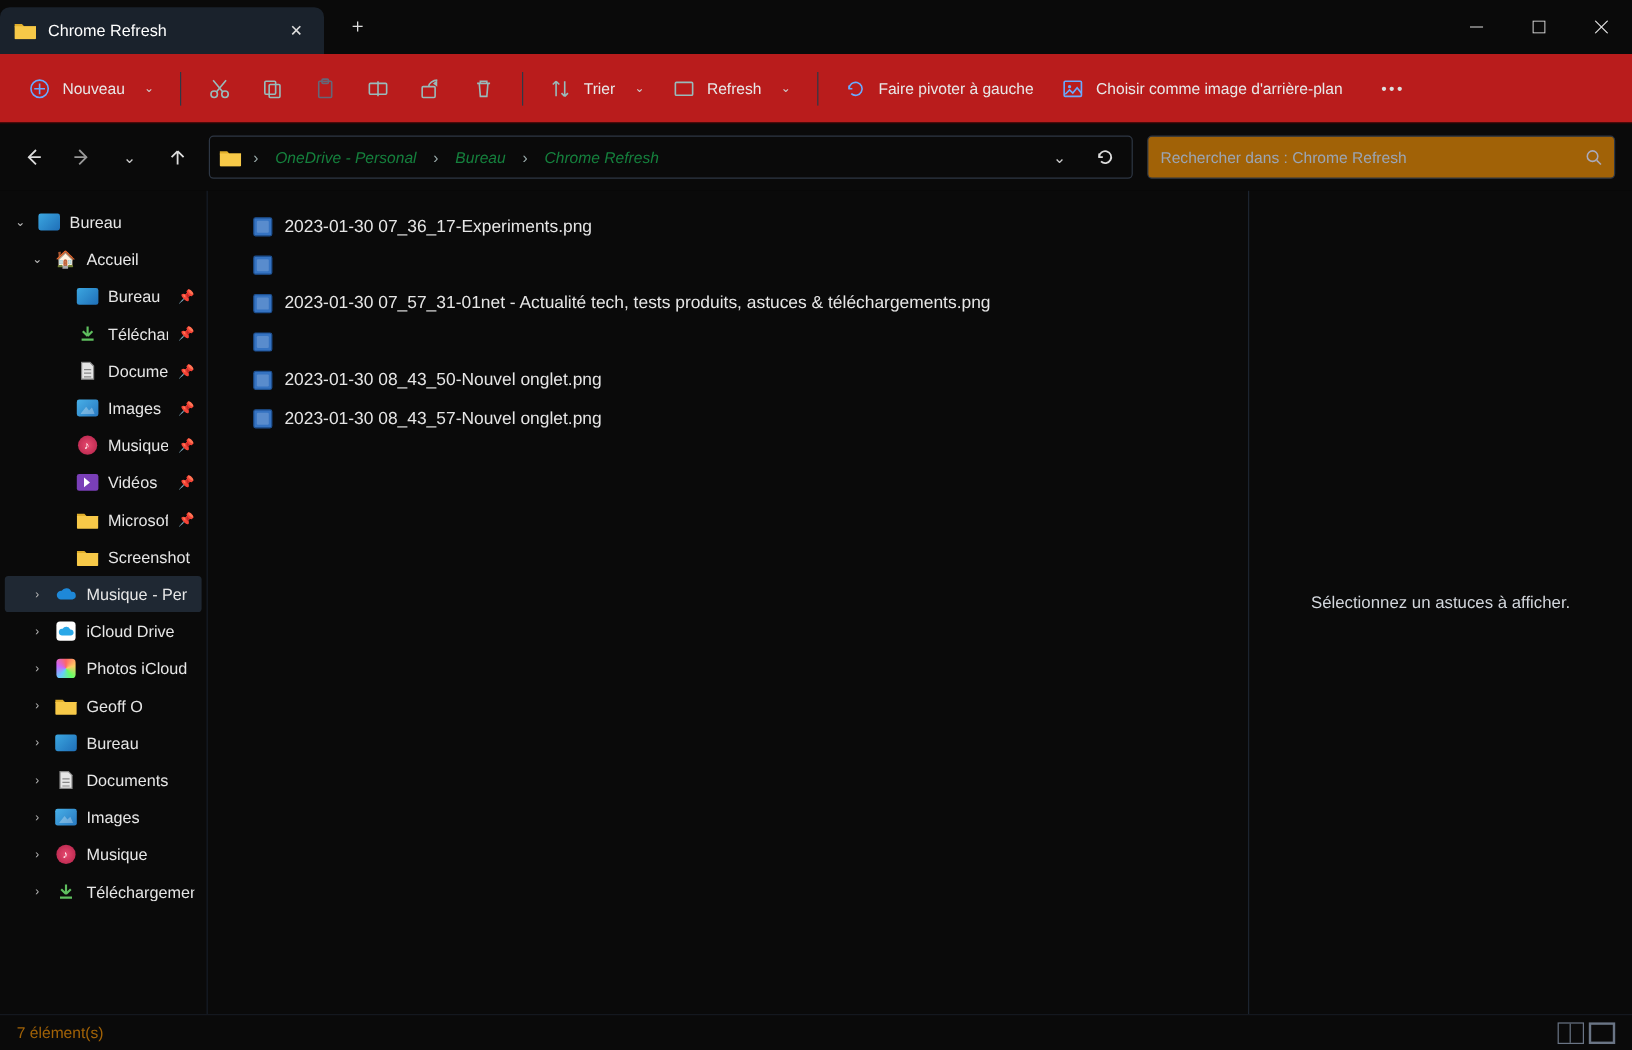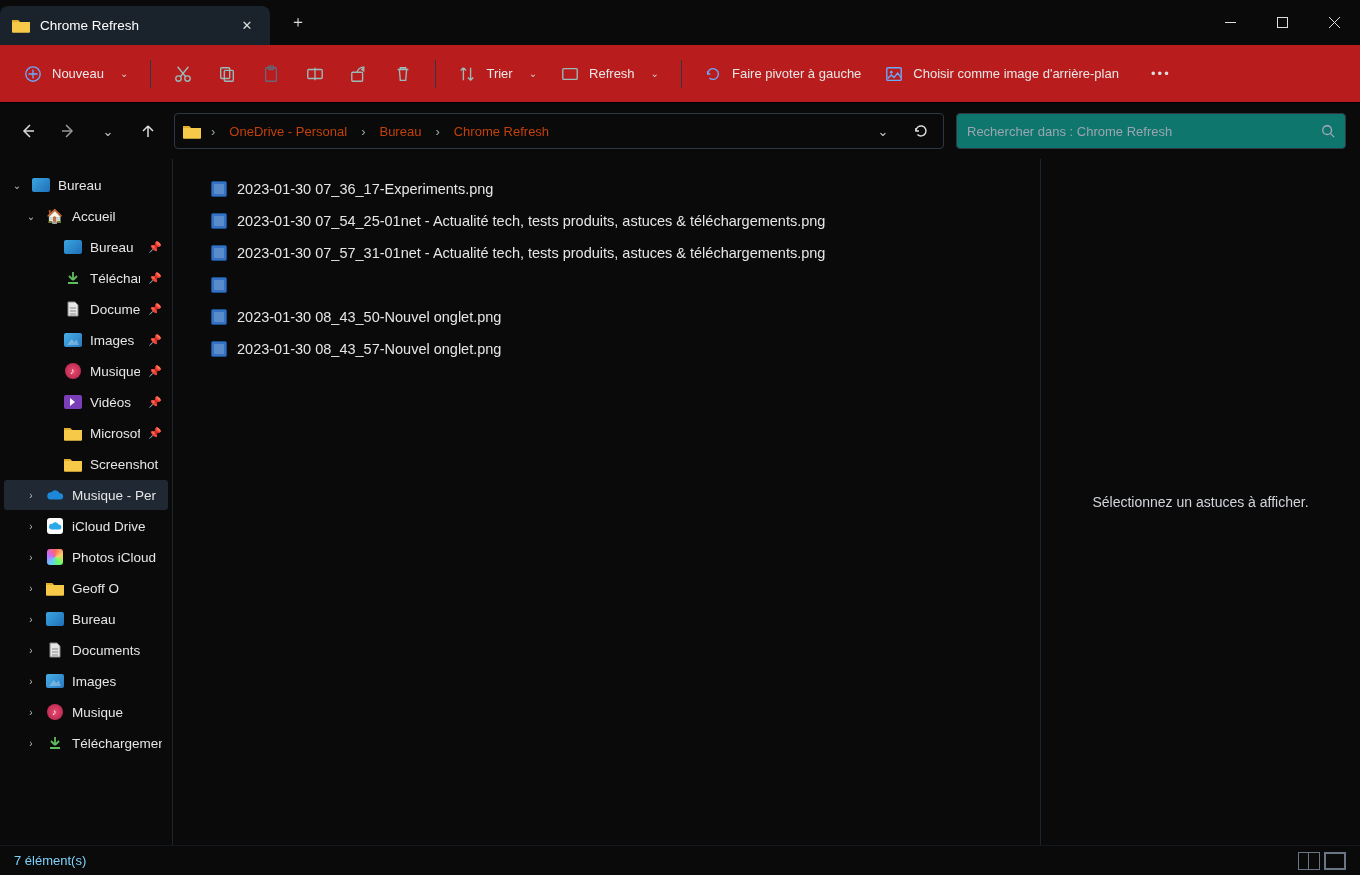--- a/index.html
+++ b/index.html
@@ -79,32 +79,32 @@
   height: 36px;
   border: 1px solid #2e3744;
   border-radius: 4px;
   display: flex;
   align-items: center;
   padding: 0 8px;
   gap: 4px;
   background: #0a0a0a;
 }
 .address .folder-ico { width: 18px; height: 15px; margin-right: 2px; }
-.crumb { color: #c2410c; padding: 4px 6px; cursor: pointer; border-radius:3px; }
+.crumb { color: #15803d; padding: 4px 6px; cursor: pointer; border-radius:3px;font-style:italic; }
 .crumb-sep { color: #9aa; padding: 0 4px; }
 .address .right-actions { margin-left: auto; display: flex; gap: 10px; }
 .searchbox {
   width: 390px;
   height: 36px;
   border: 1px solid #2e3744;
   border-radius: 4px;
   display: flex;
   align-items: center;
   padding: 0 10px;
-  background: #0f766e;
+  background: #a16207;
   color: #8b95a3;
 }
 .searchbox input {
   flex: 1; background: transparent; border: none; outline: none; color: #ddd; font-size: 13px;
 }
 .searchbox input::placeholder { color: #9ba5b3; }
 
 .content {
   display: flex;
   height: calc(875px - 45px - 58px - 56px - 30px);
@@ -158,21 +158,21 @@
   text-align: center;
 }
 
 .statusbar {
   height: 30px;
   display: flex;
   align-items: center;
   padding: 0 14px;
   background: #0a0a0a;
   border-top: 1px solid #14181f;
-  color: #7dd3fc;
+  color: #a16207;
   font-size: 13px;
 }
 .statusbar .spacer { flex: 1; }
 .layout-btn { width: 22px; height: 18px; border: 1px solid #6a7585; margin-left: 4px; cursor: pointer; display: inline-flex;}
 .layout-btn .l1 { width: 50%; border-right: 1px solid #6a7585; }
 .layout-btn .l2 { width: 50%; }
 
 svg.folder-ico .base { fill: #f7c948; }
 svg.folder-ico .tab { fill: #e0ae2a; }
 
@@ -534,21 +534,20 @@
       <div class="file-row">
         <span class="file-ico">
           <span class="blue-ico"></span>
         </span>
         <span>2023-01-30 07_36_17-Experiments.png</span>
       </div>
       <div class="file-row">
         <span class="file-ico">
           <span class="blue-ico"></span>
         </span>
-        <span>2023-01-30 07_54_25-01net - Actualité tech, tests produits, astuces &amp; téléchargements.png</span>
       </div>
       <div class="file-row">
         <span class="file-ico">
           <span class="blue-ico"></span>
         </span>
         <span>2023-01-30 07_57_31-01net - Actualité tech, tests produits, astuces &amp; téléchargements.png</span>
       </div>
       <div class="file-row">
         <span class="file-ico">
           <span class="blue-ico"></span>

